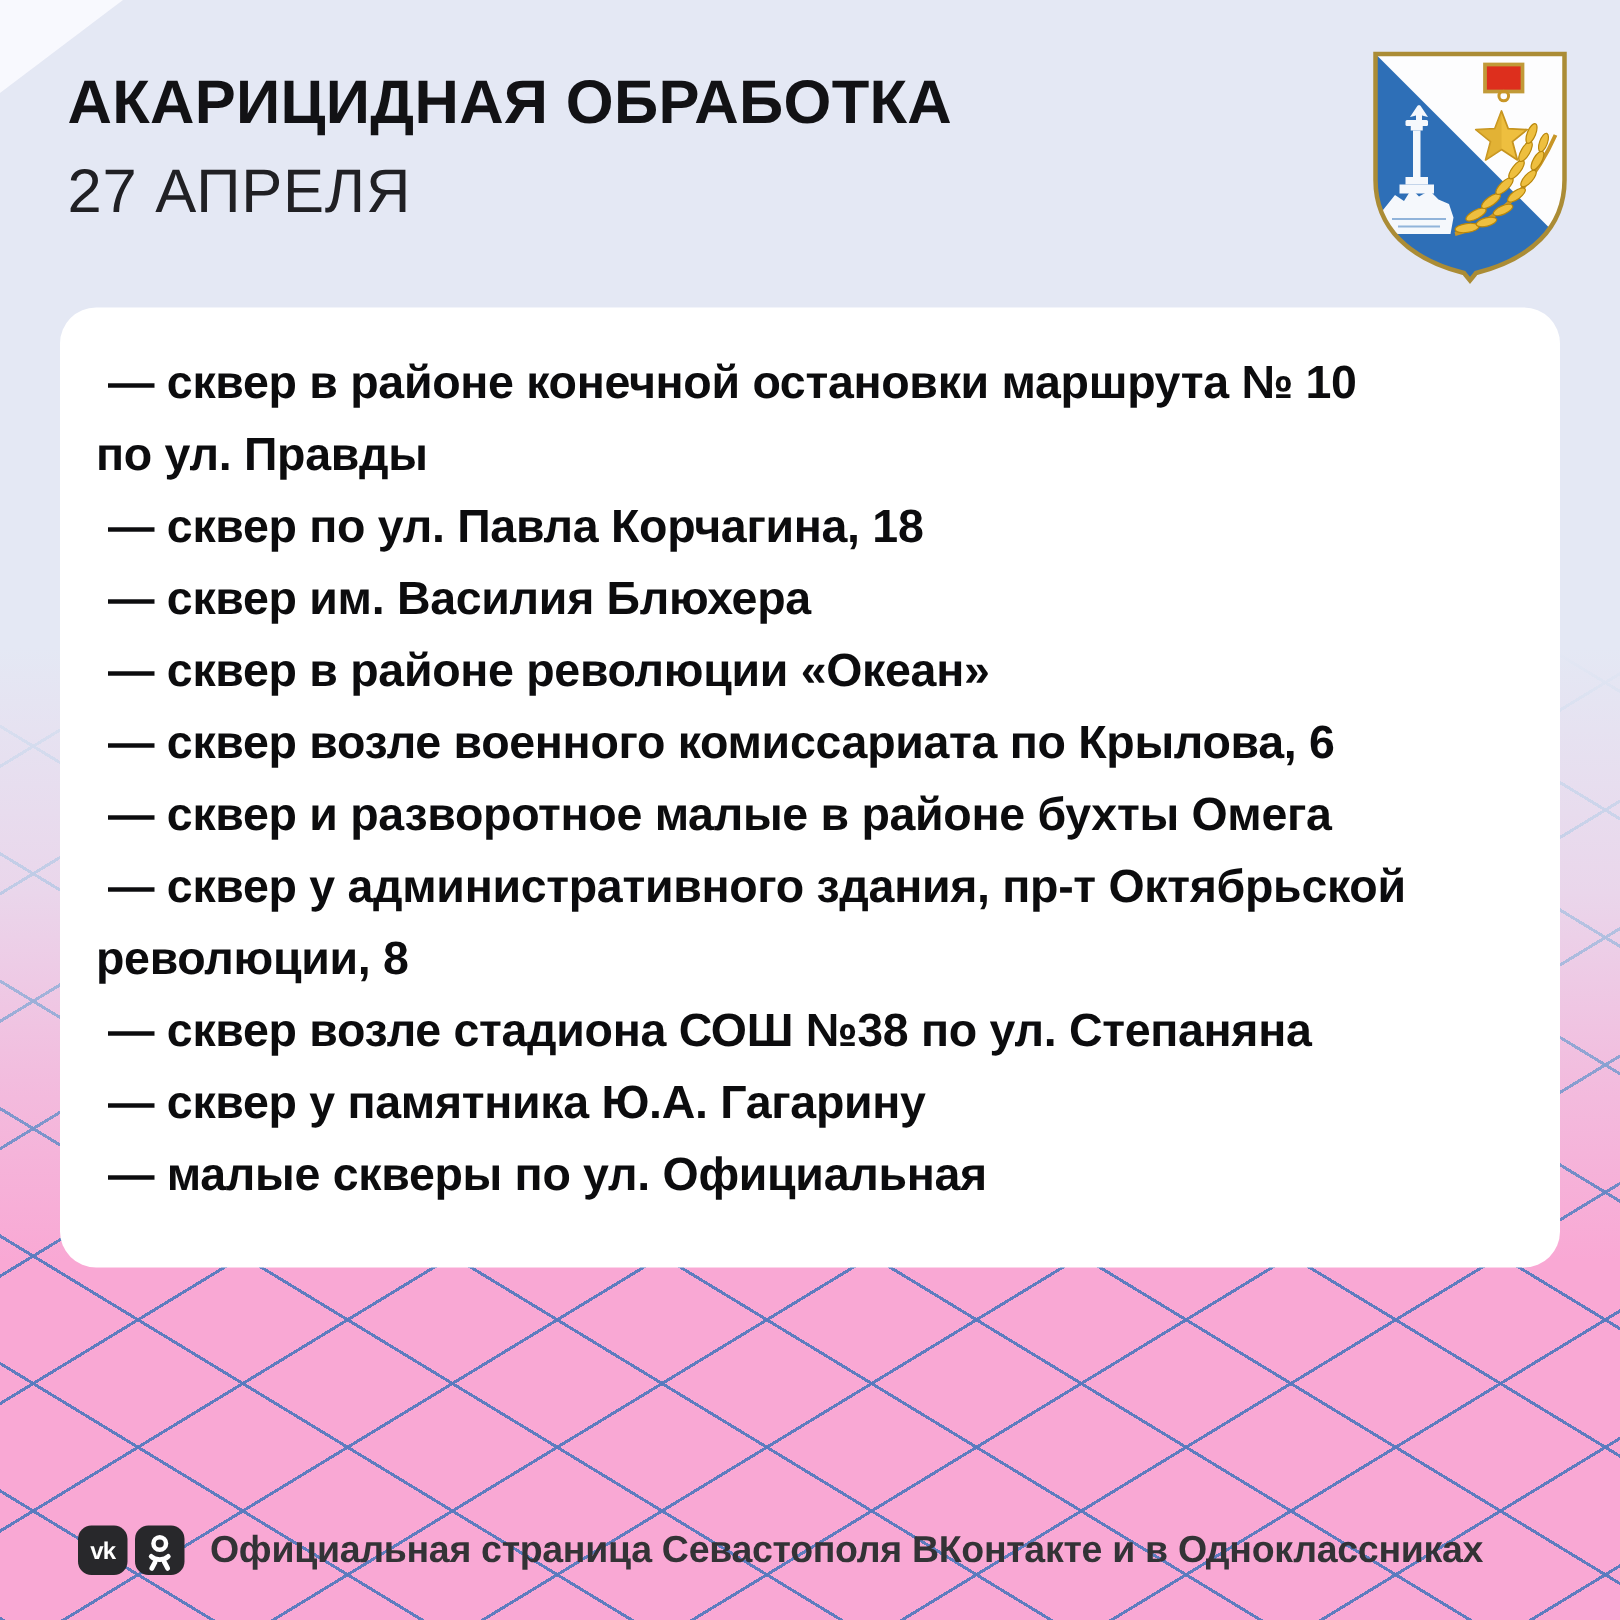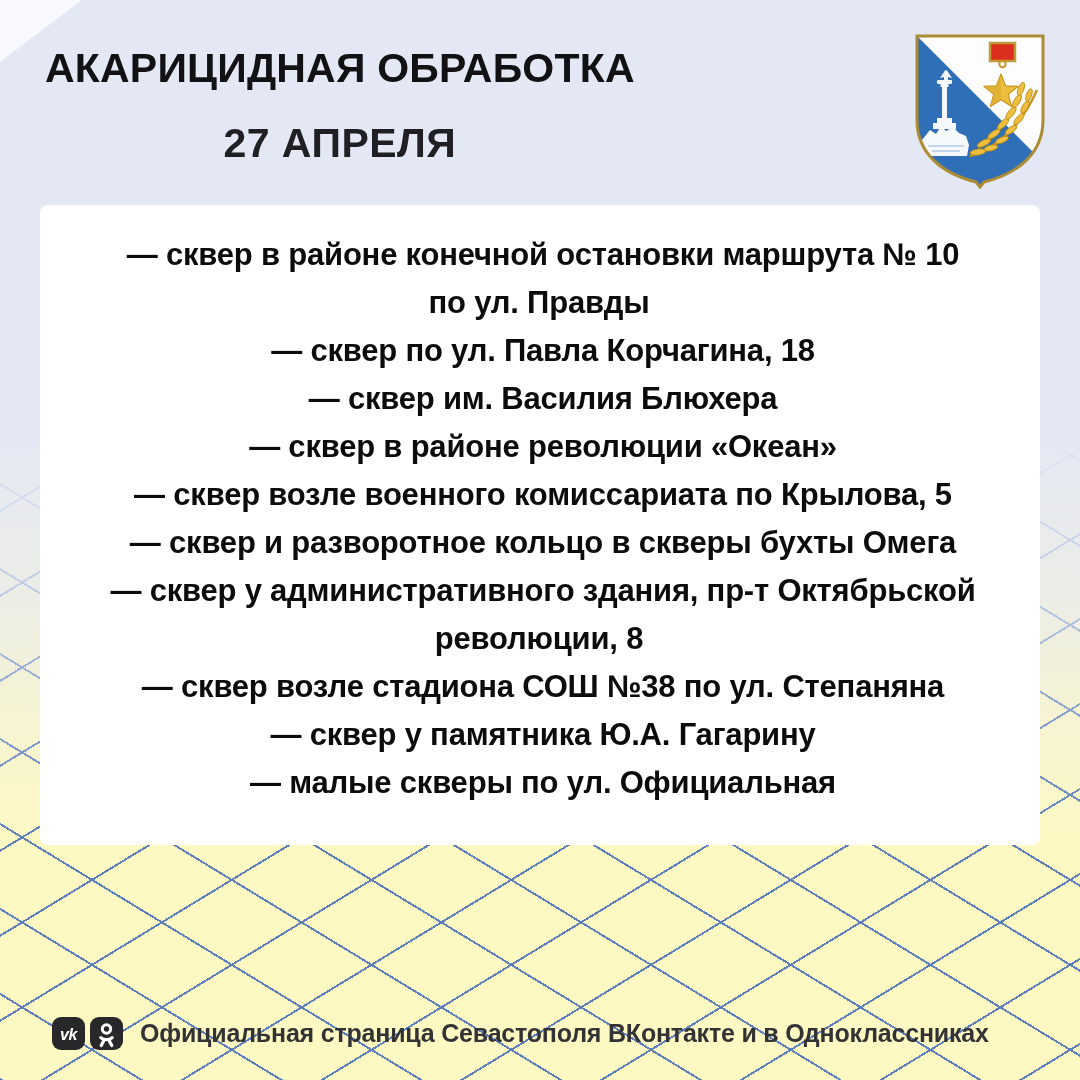--- a/index.html
+++ b/index.html
@@ -2,23 +2,22 @@
 <html><head>
 <meta charset="utf-8">
 <style>
   * { margin:0; padding:0; box-sizing:border-box; }
   html,body { background:#cfd6e6; }
   body { font-family:"Liberation Sans", sans-serif; }
 
   .page {
     position:relative;
     width:1080px; height:1080px;
-    background:#fef9c3;
+    background:#f9a8d4;
     overflow:hidden;
-    text-align:center;
   }
 
   
   .grid-layer {
     position:absolute; inset:0;
     background-image:
       repeating-linear-gradient(31.3deg,
         rgba(86,122,190,0.95) 0px, rgba(86,122,190,0.95) 2px,
         rgba(0,0,0,0) 2px, rgba(0,0,0,0) 72.6px),
       repeating-linear-gradient(148.7deg,
@@ -39,51 +38,50 @@
     background:#fbfcff; opacity:0.85;
     clip-path:polygon(0 0, 82px 0, 0 62px);
   }
 
   .header { position:absolute; left:45px; top:46px; }
   .title {
     font-size:41px; font-weight:700; color:#121215;
     letter-spacing:0.2px; line-height:1.1;
   }
   .date {
-    margin-top:30px;
-    font-size:41px; font-weight:700; color:#202024;
+    margin-top:14px;
+    font-size:41px; font-weight:400; color:#202024;
     letter-spacing:0.5px; line-height:1.1;
   }
 
   .crest { position:absolute; left:908px; top:34px; width:140px; height:158px; }
 
   .card {
     position:absolute; left:40px; top:205px;
     width:1000px; height:640px;
     background:#ffffff;
-    border-radius:8px;
+    border-radius:24px;
     padding:26px 26px 0 24px;
   }
   .list-item {
     font-size:31px; font-weight:700; color:#0c0c0e;
     line-height:48px; letter-spacing:-0.2px;
     white-space:pre-line;
     text-indent:8px;
   }
 
   .footer {
     position:absolute; left:52px; top:1017px;
     display:flex; align-items:center;
   }
   .soc-icon {
     width:33px; height:33px; border-radius:9px;
     background:#28282b; margin-right:5px;
     display:flex; align-items:center; justify-content:center;
     flex:0 0 auto;
-    font-style:italic;
   }
   .footer-text {
     margin-left:12px;
     font-size:25px; font-weight:700; color:#333336;
     letter-spacing:-0.2px;
   }
 </style>
 </head>
 <body>
 
@@ -151,22 +149,22 @@
     <path d="M9,2 H135 V86 C135,118 112,139 76,148 L72,153 L68,148 C32,139 9,118 9,86 Z" fill="none" stroke="#ab8c35" stroke-width="3"></path>
   </svg>
 
   <div class="card">
     <div>
         <p class="list-item">— сквер в районе конечной остановки маршрута № 10
 по ул. Правды</p>
         <p class="list-item">— сквер по ул. Павла Корчагина, 18</p>
         <p class="list-item">— сквер им. Василия Блюхера</p>
         <p class="list-item">— сквер в районе революции «Океан»</p>
-        <p class="list-item">— сквер возле военного комиссариата по Крылова, 5</p>
-        <p class="list-item">— сквер и разворотное кольцо в скверы бухты Омега</p>
+        <p class="list-item">— сквер возле военного комиссариата по Крылова, 6</p>
+        <p class="list-item">— сквер и разворотное малые в районе бухты Омега</p>
         <p class="list-item">— сквер у административного здания, пр-т Октябрьской
 революции, 8</p>
         <p class="list-item">— сквер возле стадиона СОШ №38 по ул. Степаняна</p>
         <p class="list-item">— сквер у памятника Ю.А. Гагарину</p>
         <p class="list-item">— малые скверы по ул. Официальная</p>
       </div>
   </div>
 
   <div class="footer">
     <span class="soc-icon">

